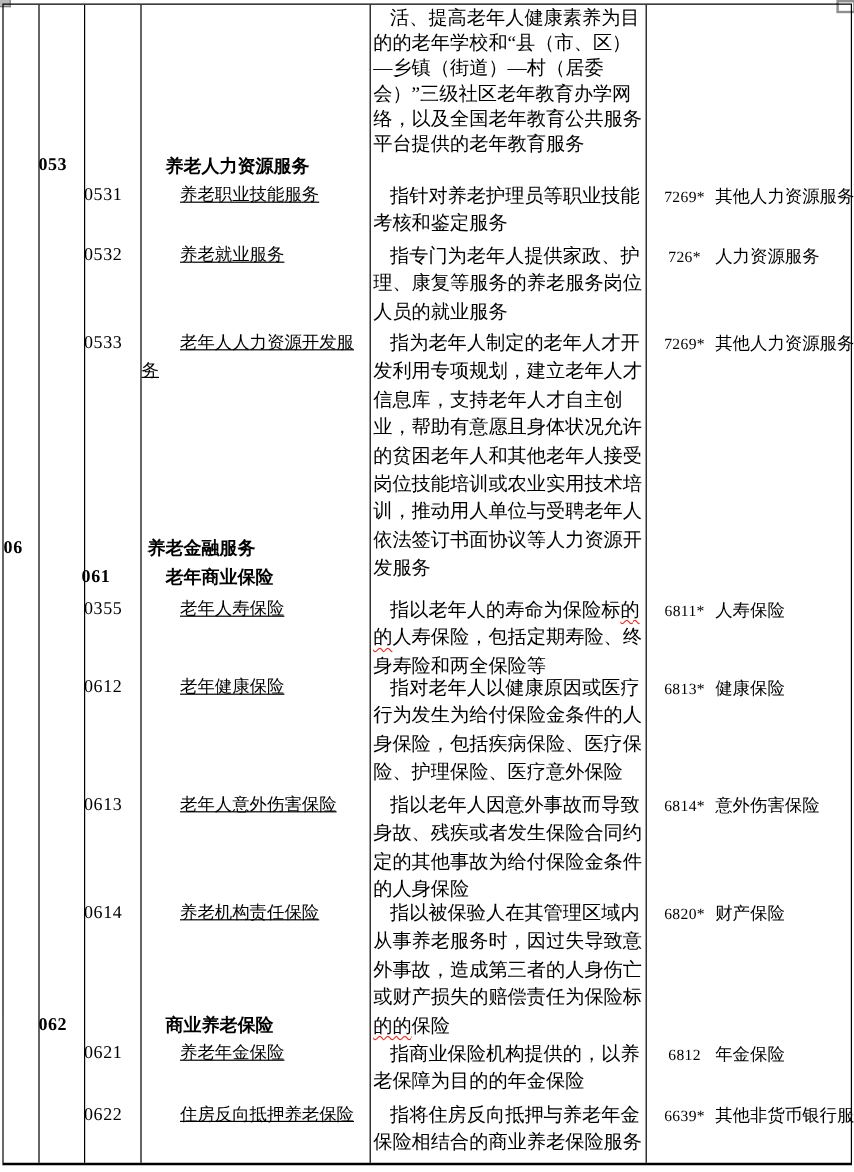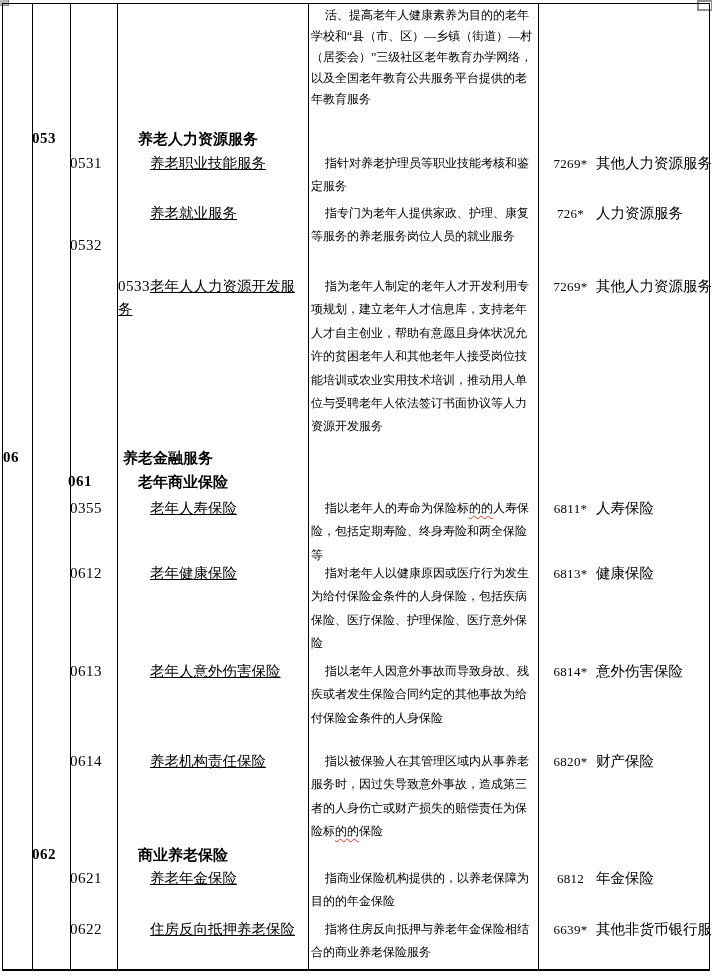--- a/index.html
+++ b/index.html
@@ -13,21 +13,21 @@
   .cell{position:absolute;top:0;box-sizing:border-box;line-height:23.4px;}
   .code-cell{font-family:"Liberation Serif","DejaVu Serif",serif;font-size:15px;
              text-align:left;letter-spacing:.5px;}
   .code-bold{font-weight:700;}
   .name-cell{left:114px;width:191px;font-size:14.5px;}
   .name-lvl2{padding-left:6px;font-weight:700;font-size:15px;
              font-family:"Liberation Sans","DejaVu Sans",sans-serif;}
   .name-lvl3{padding-left:21px;font-weight:700;font-size:15px;
              font-family:"Liberation Sans","DejaVu Sans",sans-serif;}
   .name-item{padding-left:1px;text-indent:32px;text-decoration:underline;}
-  .desc-cell{left:305px;width:230px;padding:0 2px 0 3px;text-indent:14px;font-size:12px;}
+  .desc-cell{left:305px;width:230px;padding:0 2px 0 3px;text-indent:14px;font-size:16px;}
   .ref-cell{left:535px;width:171px;padding-left:7px;font-size:14.5px;white-space:nowrap;}
   .ref-code{display:inline-block;width:51px;font-size:13px;letter-spacing:.3px;
             font-family:Liberation Serif, serif;text-align:center;}
   .squiggle{text-decoration-line:underline;text-decoration-style:wavy;
             text-decoration-color:#f03020;text-decoration-thickness:1px;
             text-underline-offset:3px;}
   .cont-desc{line-height:21px !important;}
   #artifact-tl{position:absolute;left:0;top:0;width:8px;height:5px;background:#b9b9b9;
                border-right:1px solid #808080;border-bottom:1px solid #808080;}
   #artifact-tr{position:absolute;left:697px;top:0;width:12px;height:7px;background:#fff;
@@ -54,27 +54,27 @@
           <div class="cell code-cell code-bold" style="left: 29px; width: 38px;">053</div>
           <div class="cell name-cell name-lvl3">养老人力资源服务</div>
         </div>
         <div class="row" style="top: 148px;">
           <div class="cell code-cell" style="left: 67px; width: 47px;">0531</div>
           <div class="cell name-cell name-item">养老职业技能服务</div>
           <div class="cell desc-cell">指针对养老护理员等职业技能考核和鉴定服务</div>
           <div class="cell ref-cell"><span class="ref-code">7269*</span><span>其他人力资源服务</span></div>
         </div>
         <div class="row" style="top: 198px;">
-          <div class="cell code-cell" style="left: 67px; width: 47px; margin-top: 32px;">0532</div>
+          <div class="cell code-cell" style="left: 67px; width: 47px;">0532</div>
           <div class="cell name-cell name-item">养老就业服务</div>
           <div class="cell desc-cell">指专门为老年人提供家政、护理、康复等服务的养老服务岗位人员的就业服务</div>
           <div class="cell ref-cell"><span class="ref-code">726*</span><span>人力资源服务</span></div>
         </div>
         <div class="row" style="top: 271px;">
-          <div class="cell code-cell" style="left: 67px; width: 47px; padding-left: 48px;">0533</div>
+          <div class="cell code-cell" style="left: 67px; width: 47px;">0533</div>
           <div class="cell name-cell name-item">老年人人力资源开发服务</div>
           <div class="cell desc-cell">指为老年人制定的老年人才开发利用专项规划，建立老年人才信息库，支持老年人才自主创业，帮助有意愿且身体状况允许的贫困老年人和其他老年人接受岗位技能培训或农业实用技术培训，推动用人单位与受聘老年人依法签订书面协议等人力资源开发服务</div>
           <div class="cell ref-cell"><span class="ref-code">7269*</span><span>其他人力资源服务</span></div>
         </div>
         <div class="row" style="top: 442px;">
           <div class="cell code-cell code-bold" style="left: 0px; width: 29px;">06</div>
           <div class="cell name-cell name-lvl2">养老金融服务</div>
         </div>
         <div class="row" style="top: 466px;">
           <div class="cell code-cell code-bold" style="left: 29px; width: 38px; padding-left: 36px;">061</div>

